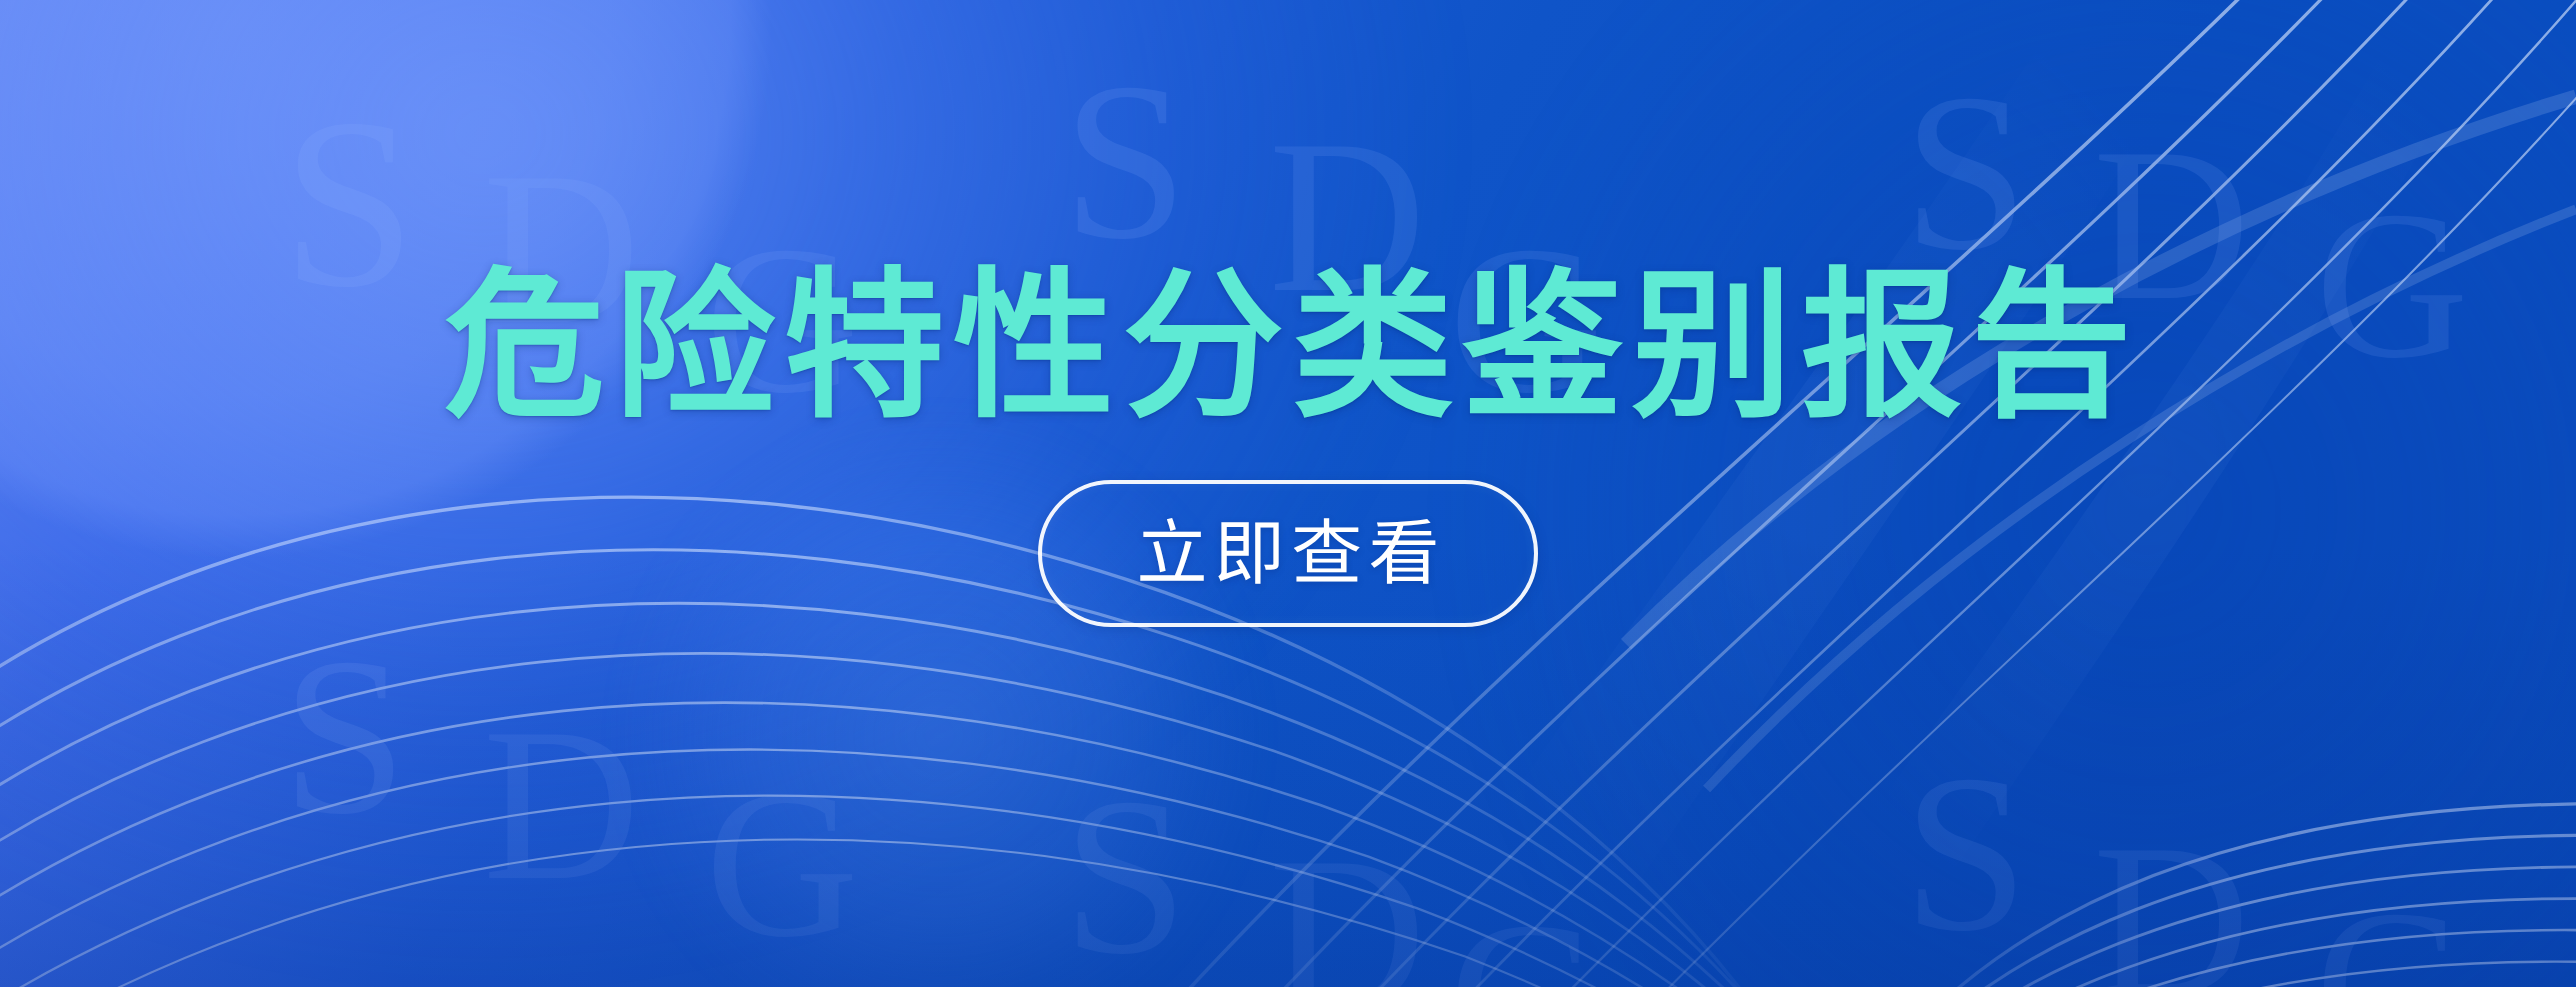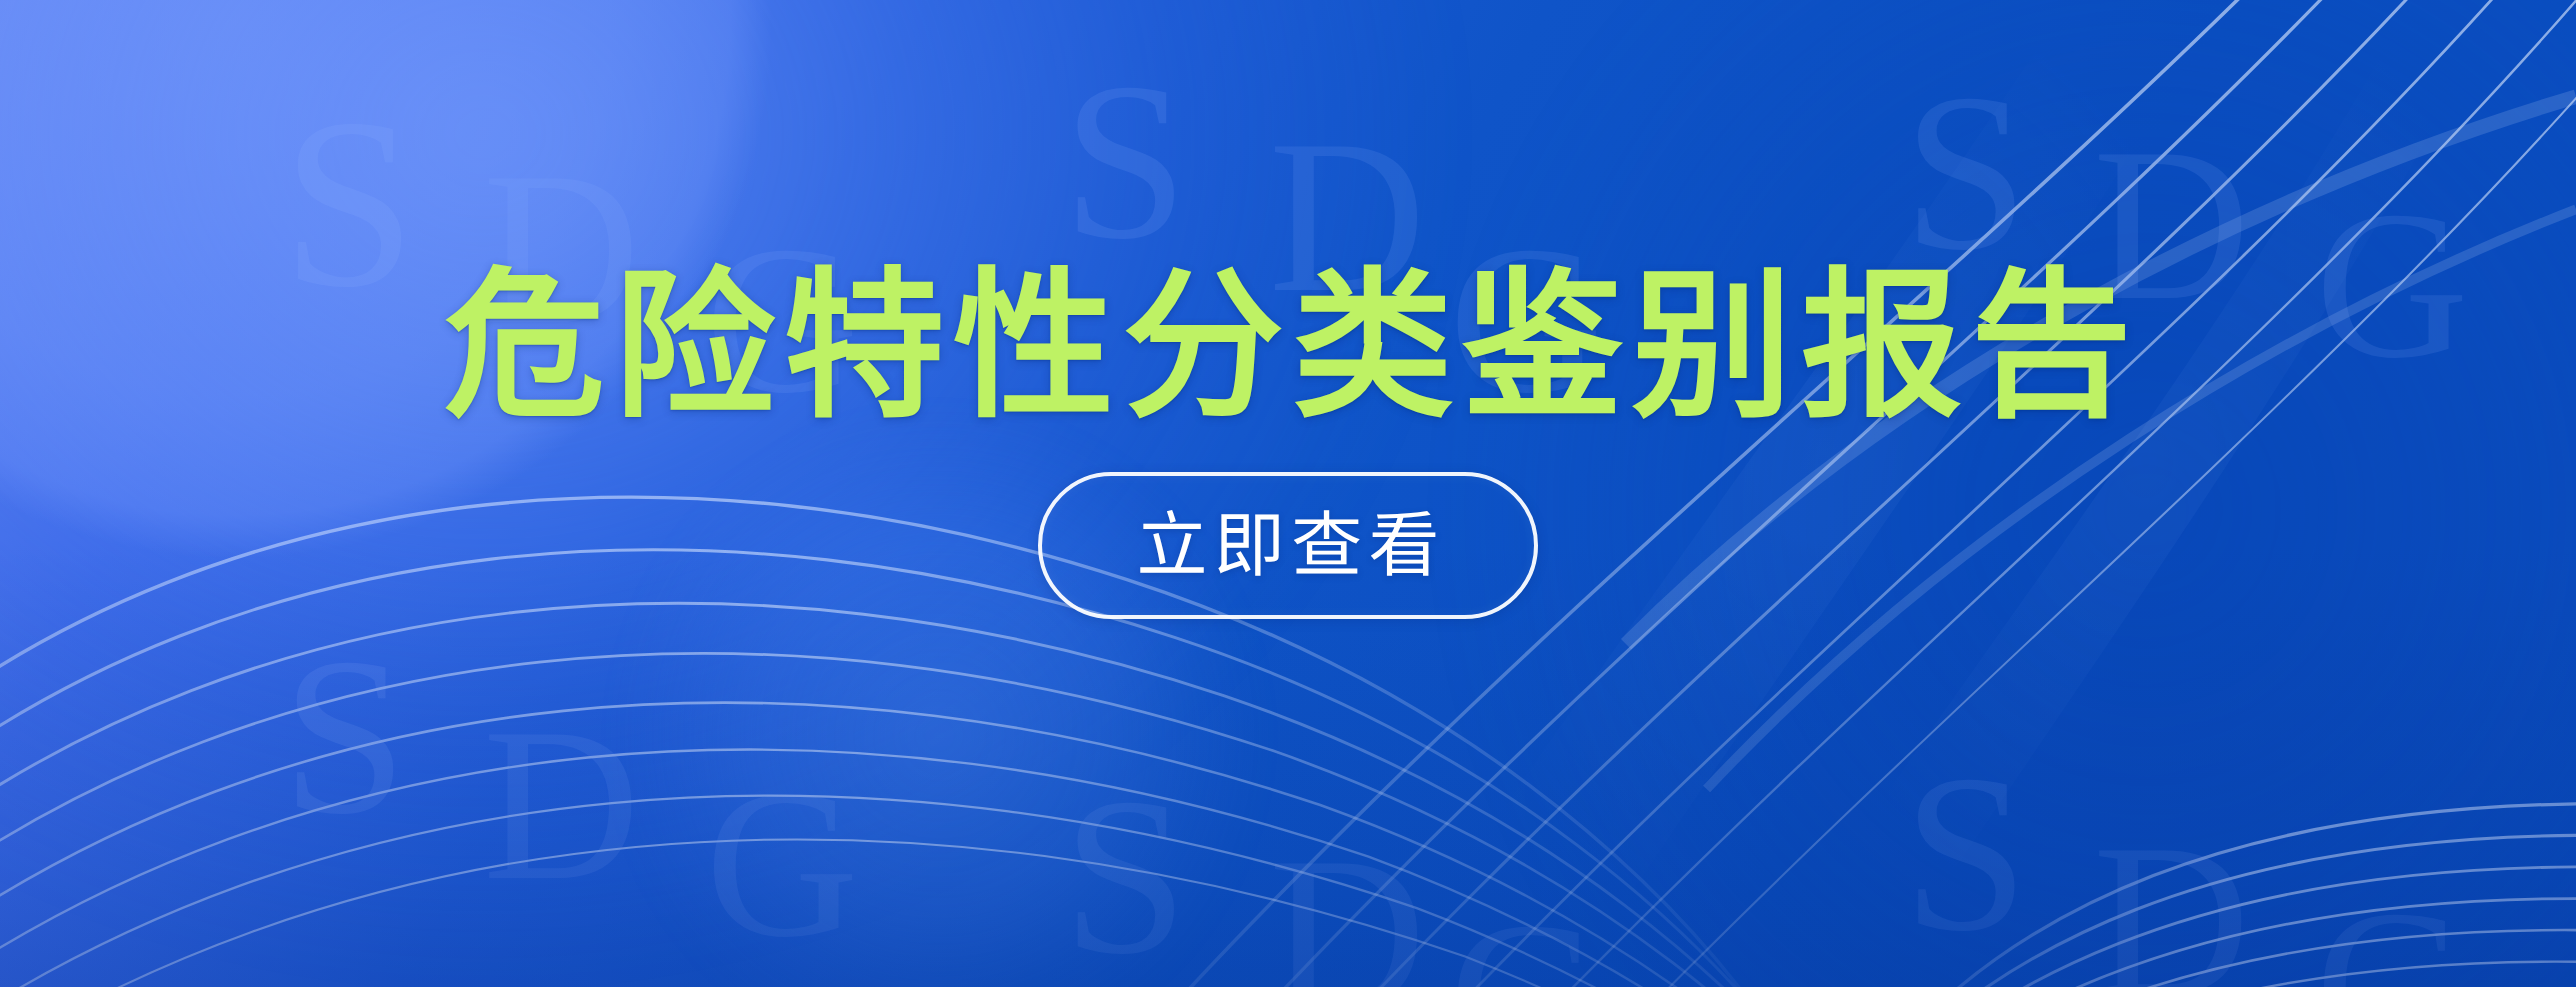--- a/index.html
+++ b/index.html
@@ -119,26 +119,26 @@
   .content {
     position: absolute;
     inset: 0;
     display: flex;
     flex-direction: column;
     align-items: center;
     justify-content: flex-start;
   }
 
   .title {
-    margin: 0;
+    margin: 8px;
     margin-top: 264px;
     font-size: 161px;
     line-height: 1.02;
     font-weight: 700;
-    color: #bef264;
+    color: #5eead4;
     letter-spacing: 8.6px;
     text-indent: 8.6px;
     white-space: nowrap;
     text-shadow:
       0 2.1px 8.6px rgba(4,40,120,0.30),
       0 0.5px 1.6px rgba(4,40,120,0.25);
     font-family: "Liberation Sans", "DejaVu Sans", sans-serif;
   }
 
   .cta {

